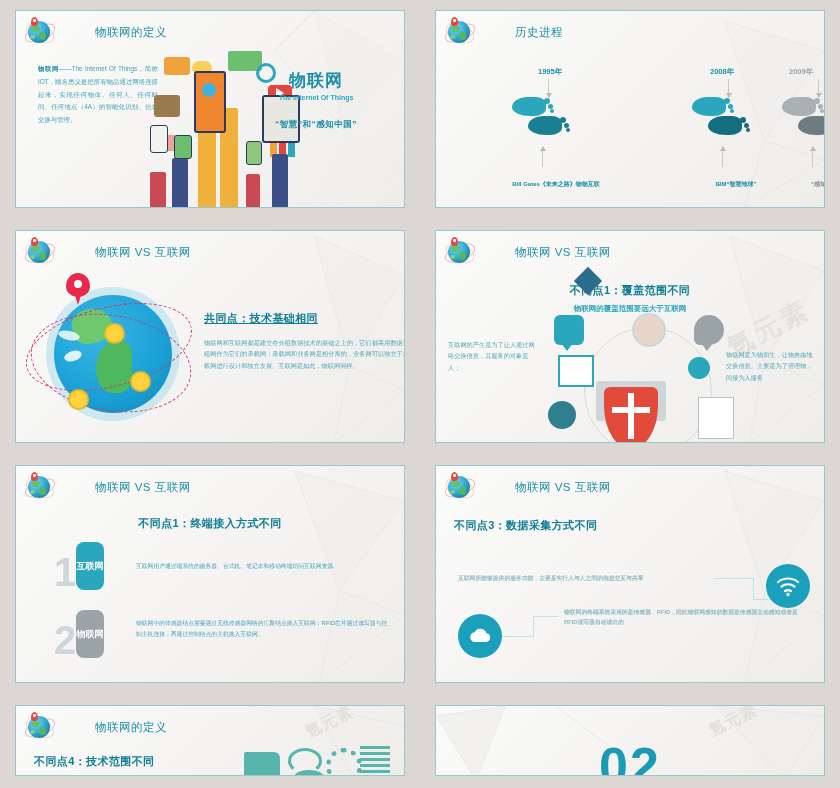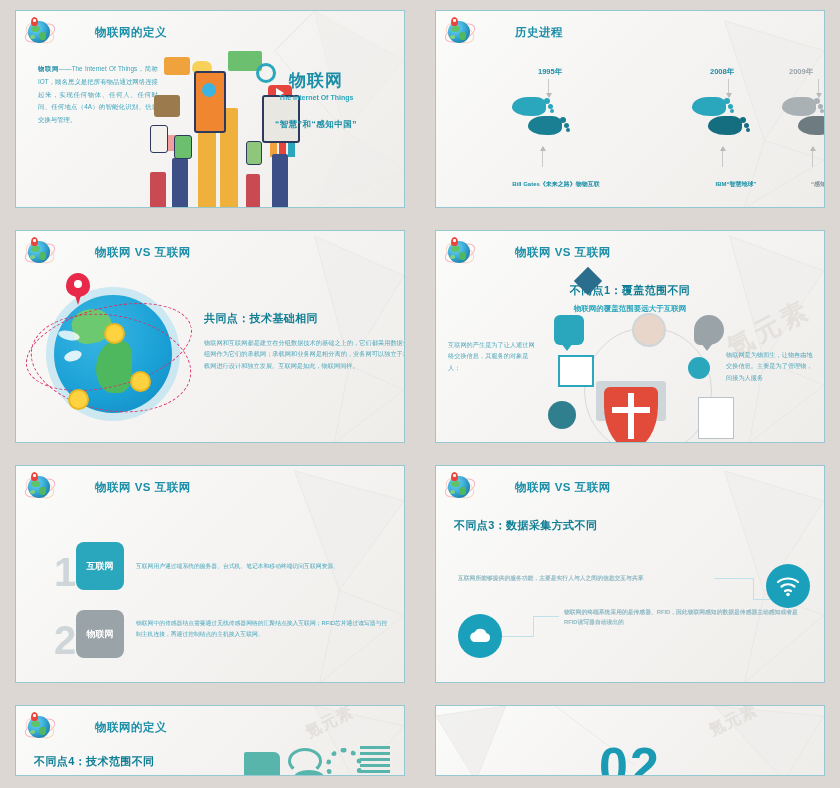--- a/index.html
+++ b/index.html
@@ -39,21 +39,21 @@
   .globe .l2{left:15px;top:15px;width:7px;height:8px;background:#52b85f;}
   .globe .l3{left:6px;top:18px;width:5px;height:4px;background:#7ed07f;}
   .globe .ring{position:absolute;left:0;top:8px;width:30px;height:14px;border:1.3px solid #f3a9b8;
      border-radius:50%;transform:rotate(-22deg);opacity:.85;}
   .globe .ring2{position:absolute;left:1px;top:7px;width:28px;height:16px;border:1.1px solid #f7c9b3;
      border-radius:50%;transform:rotate(25deg);opacity:.8;}
   .globe .pin{position:absolute;left:7px;top:0px;width:7px;height:9px;background:#e8453c;
      border-radius:50% 50% 50% 50%/60% 60% 40% 40%;}
   .globe .pin:after{content:"";position:absolute;left:2.2px;top:2.3px;width:2.6px;height:2.6px;
      background:#fff;border-radius:50%;}
-  .stitle{font-size:11.5px;font-weight:bold;color:#1b8fa8;letter-spacing:.5px;padding-left:32px;}
+  .stitle{font-size:11.5px;font-weight:normal;color:#1b8fa8;letter-spacing:.5px;padding-left:32px;}
 
   
   .h2{font-size:11px;font-weight:bold;color:#0f7e95;letter-spacing:.4px;}
   .sub{font-size:7.5px;font-weight:bold;color:#2aa6bd;}
   .body{font-size:6.2px;line-height:1.85;color:#4ca6bb;}
 
   
   .s1-col{position:absolute;left:22px;top:52px;width:120px;}
   .s1-col .body{font-size:6.4px;line-height:2.0;color:#3fa3bb;text-align:justify;}
   .s1-col b{color:#1d8ca5;}
@@ -114,21 +114,21 @@
   .shield{position:absolute;left:168px;top:156px;width:54px;height:62px;background:#e24b3a;
      border-radius:6px 6px 50% 50%/6px 6px 70% 70%;}
   .shield:before{content:"";position:absolute;left:24px;top:6px;width:6px;height:46px;background:#fff;}
   .shield:after{content:"";position:absolute;left:8px;top:20px;width:38px;height:6px;background:#fff;}
 
   
   .s5title{position:absolute;left:0;right:0;top:50px;text-align:center;}
   .numbox{position:absolute;}
   .numbox .ghost{position:absolute;left:-22px;top:10px;font-size:40px;font-weight:bold;
      color:#cfd6d9;line-height:1;}
-  .numbox .card{position:relative;width:48px;height:48px;border-radius:8px;background:#2aa6bd;
+  .numbox .card{position:relative;width:28px;height:48px;border-radius:8px;background:#2aa6bd;
      display:flex;align-items:center;justify-content:center;color:#fff;font-size:9px;font-weight:bold;}
   .numbox .card.grey{background:#9aa3a8;}
   .s5p{position:absolute;font-size:5.8px;line-height:1.9;color:#3fa3bb;}
 
   
   .s6title{position:absolute;left:18px;top:52px;text-align:center;}
   .circ{position:absolute;width:44px;height:44px;border-radius:50%;background:#1ba0bb;
      display:flex;align-items:center;justify-content:center;}
   .conn{position:absolute;border-color:#bfe2ea;border-style:solid;}
 
@@ -345,21 +345,21 @@
     <div class="node" style="left:66px;top:44px;"></div>
     <div class="node" style="left:92px;top:92px;"></div>
     <div class="node" style="left:30px;top:110px;"></div>
     <div class="pinbig">
             <div class="pb"></div>
             <div class="tip"></div>
           </div>
   </div>
 
   <div class="s3txt">
-    <div class="h2" style="margin-bottom:11px;">共同点：技术基础相同</div>
+    <div class="h2" style="margin-bottom:11px;text-decoration:underline;">共同点：技术基础相同</div>
     <div class="body" style="text-align:justify;">物联网和互联网都是建立在分组数据技术的基础之上的，它们都采用数据分组网作为它们的承载网；承载网和业务网是相分离的，业务网可以独立于承载网进行设计和独立发展。互联网是如此，物联网同样。</div>
   </div>
  </div>
 </div>
 
 <div class="cell">
  <div class="slide">
   <svg class="poly" viewBox="0 0 390 213" preserveAspectRatio="none">
    <g fill="#f0efed">
             <polygon points="295,5 390,40 330,130"></polygon>
@@ -424,20 +424,23 @@
             <i class="ring2"></i>
             <i class="ball"></i>
       <i class="land l1"></i>
             <i class="land l2"></i>
             <i class="land l3"></i>
             <i class="pin"></i>
     </span>
     <span class="stitle">物联网 VS 互联网</span>
   </div>
 
+  <div class="s5title">
+    <div class="h2">不同点1：终端接入方式不同</div>
+  </div>
 
   <div class="numbox" style="left:60px;top:76px;">
     <div class="ghost">1</div>
     <div class="card">互联网</div>
   </div>
   <div class="s5p" style="left:120px;top:95px;width:250px;">互联网用户通过端系统的服务器、台式机、笔记本和移动终端访问互联网资源。</div>
 
   <div class="numbox" style="left:60px;top:144px;">
     <div class="ghost">2</div>
     <div class="card grey">物联网</div>

